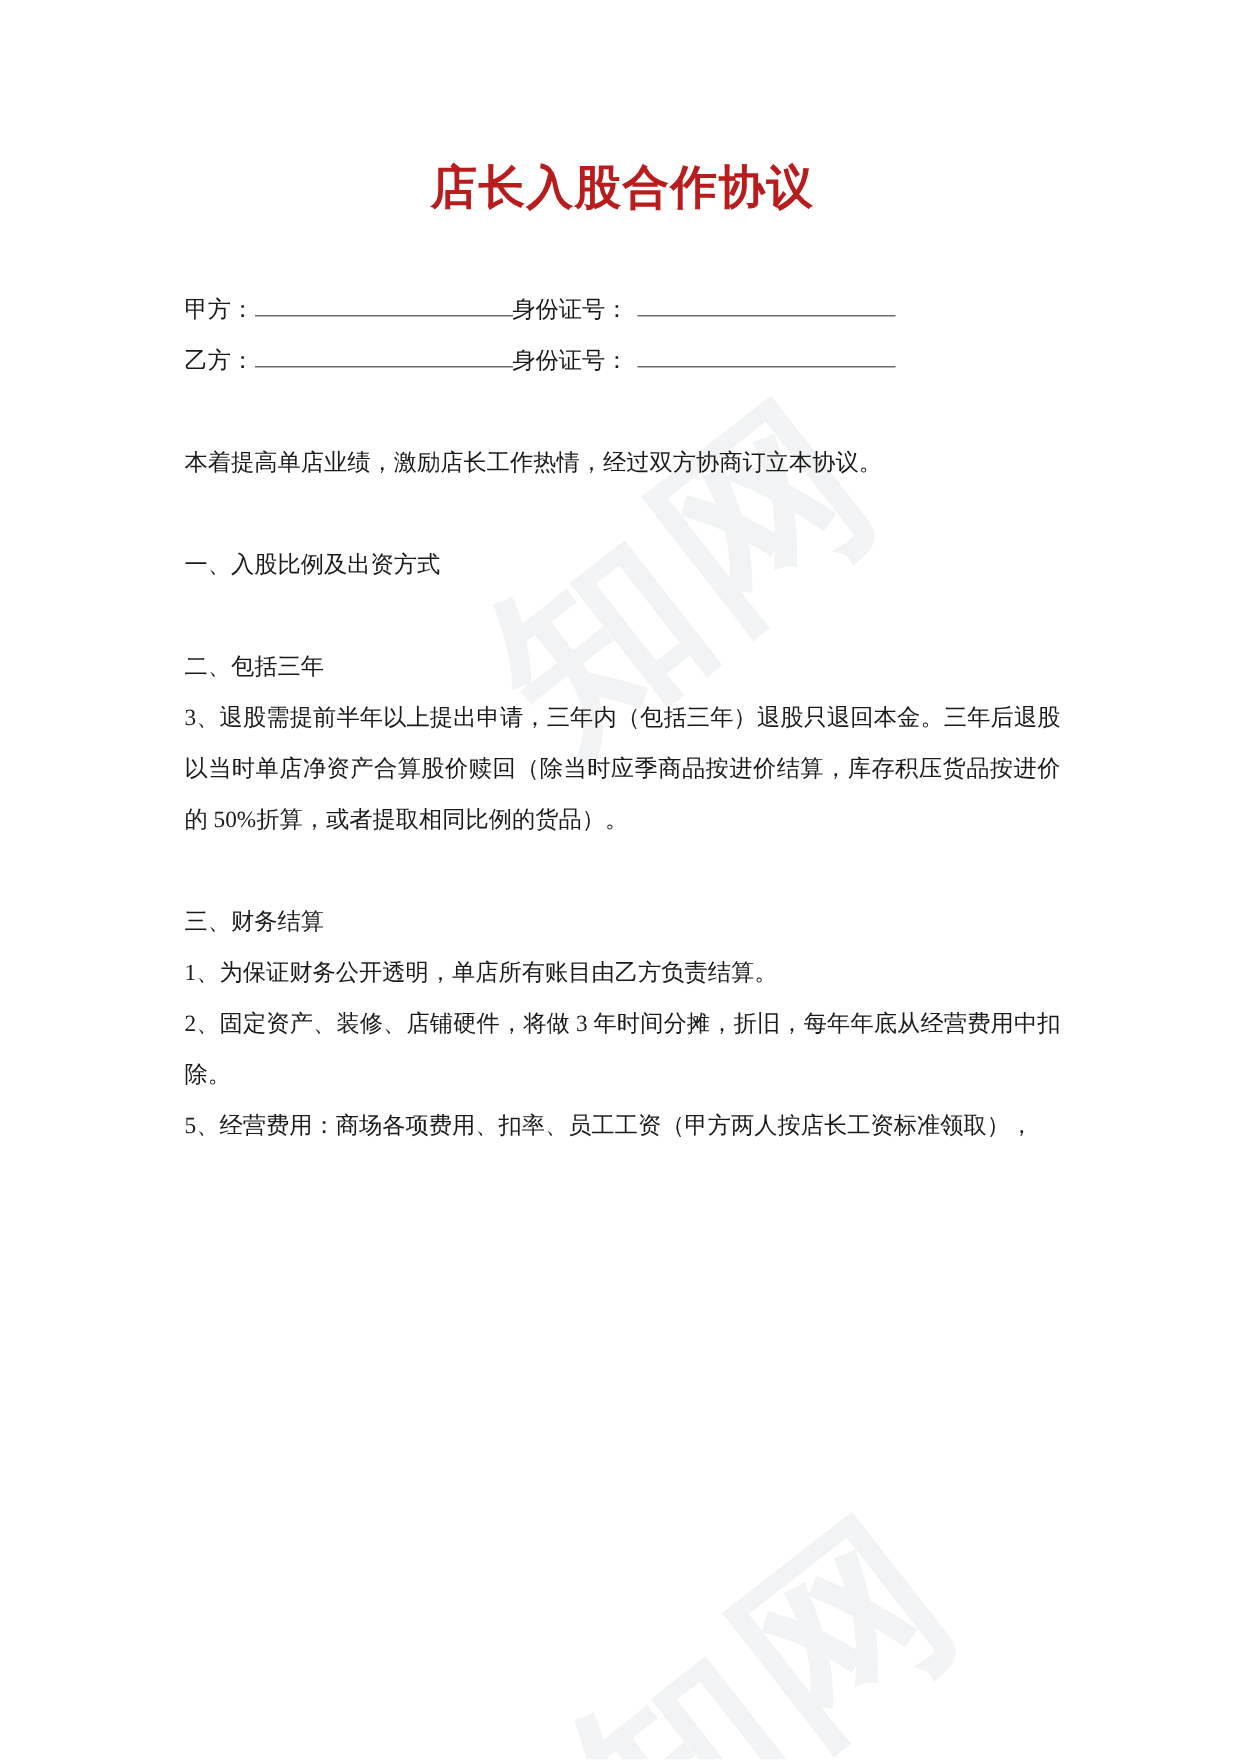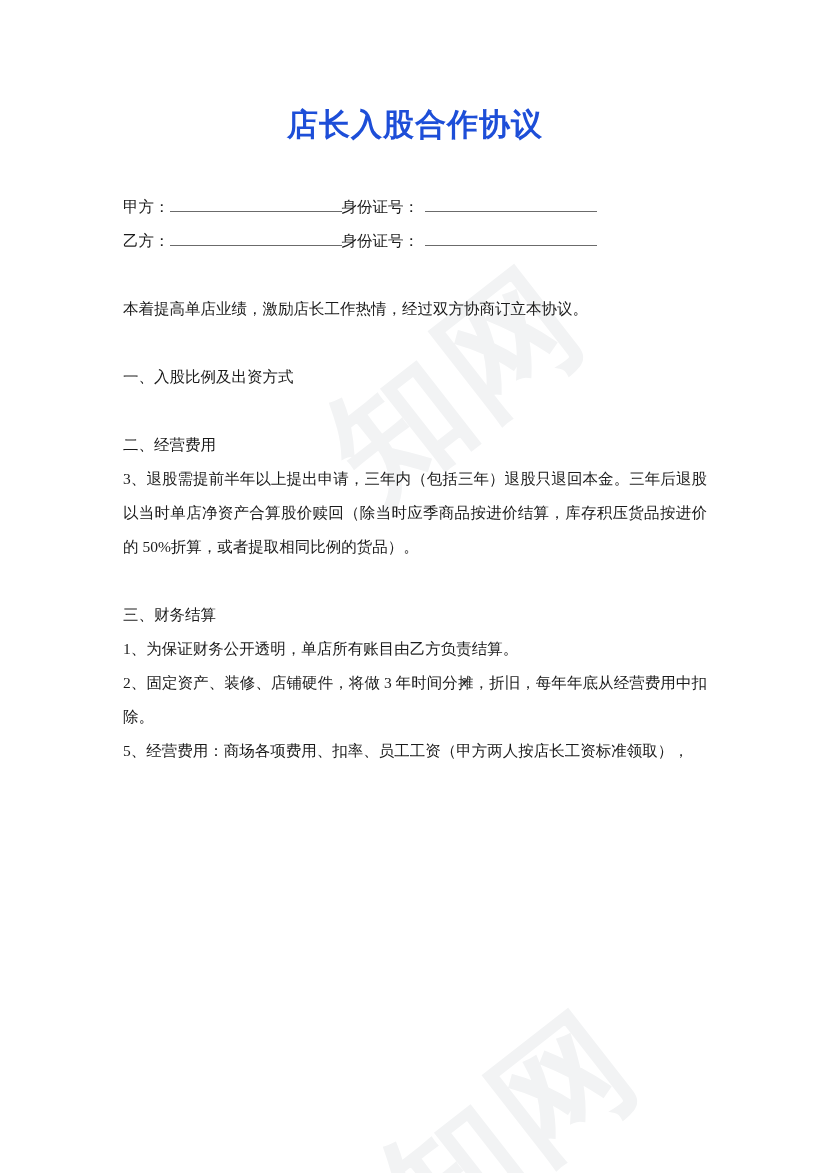--- a/index.html
+++ b/index.html
@@ -58,21 +58,21 @@
     width: 830px;
     z-index: 1;
   }
 
   .doc-title {
     margin: 0;
     padding-top: 104px;
     text-align: center;
     font-size: 31px;
     font-weight: 700;
-    color: #1d4ed8;
+    color: #b91c1c;
     letter-spacing: 1px;
     font-family: "Liberation Sans", "DejaVu Sans", sans-serif;
   }
 
   .party-block {
     margin-top: 44px;
     padding-left: 123px;
     padding-right: 123px;
   }
   .party-row {
@@ -155,21 +155,21 @@
     </div>
 
     <div class="body-block">
 
       <p class="para spacer-before">本着提高单店业绩，激励店长工作热情，经过双方协商订立本协议。</p>
 
       <p class="para heading spacer-before">一、入股比例及出资方式</p>
 
 
 
-      <p class="para heading spacer-before">二、经营费用</p>
+      <p class="para heading spacer-before">二、包括三年</p>
       <p class="para">3、退股需提前半年以上提出申请，三年内（包括三年）退股只退回本金。三年后退股以当时单店净资产合算股价赎回（除当时应季商品按进价结算，库存积压货品按进价的 50%折算，或者提取相同比例的货品）。</p>
 
       <p class="para heading spacer-before">三、财务结算</p>
       <p class="para">1、为保证财务公开透明，单店所有账目由乙方负责结算。</p>
       <p class="para">2、固定资产、装修、店铺硬件，将做 3 年时间分摊，折旧，每年年底从经营费用中扣除。</p>
       <p class="para">5、经营费用：商场各项费用、扣率、员工工资（甲方两人按店长工资标准领取），</p>
 
     </div>
   </div>
 </div>

